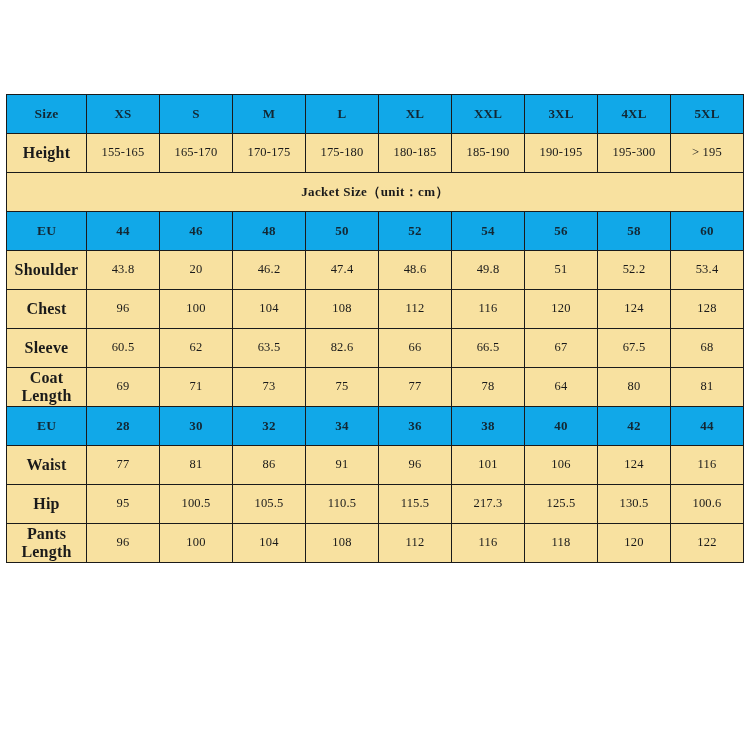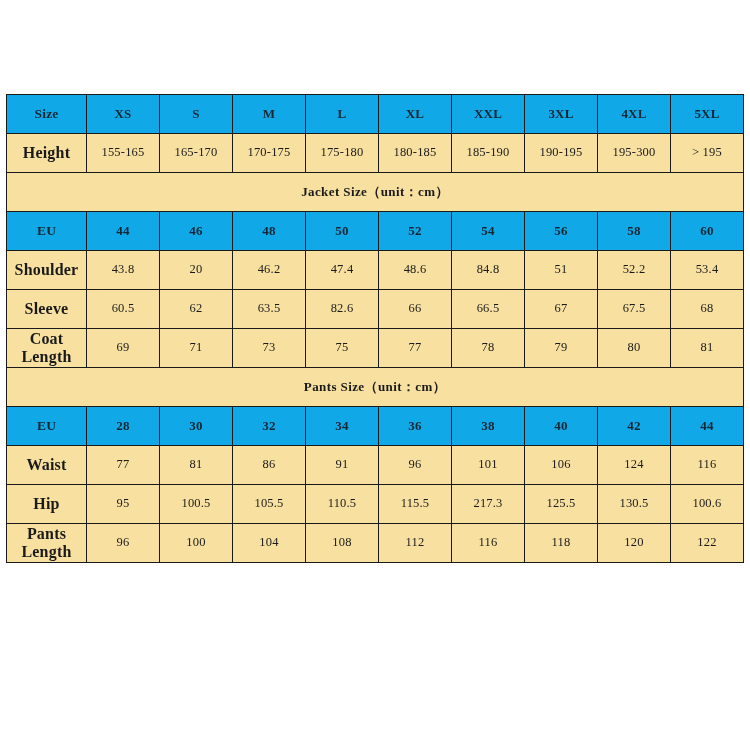--- a/index.html
+++ b/index.html
@@ -154,26 +154,38 @@
         <td>60</td>
       </tr>
 
       <tr>
         <td class="row-label first-col">Shoulder</td>
         <td>43.8</td>
         <td>20</td>
         <td>46.2</td>
         <td>47.4</td>
         <td>48.6</td>
-        <td>84.8</td>
+        <td>49.8</td>
         <td>51</td>
         <td>52.2</td>
         <td>53.4</td>
       </tr>
 
+      <tr>
+        <td class="row-label first-col">Chest</td>
+        <td>96</td>
+        <td>100</td>
+        <td>104</td>
+        <td>108</td>
+        <td>112</td>
+        <td>116</td>
+        <td>120</td>
+        <td>124</td>
+        <td>128</td>
+      </tr>
 
       <tr>
         <td class="row-label first-col">Sleeve</td>
         <td>60.5</td>
         <td>62</td>
         <td>63.5</td>
         <td>82.6</td>
         <td>66</td>
         <td>66.5</td>
         <td>67</td>
@@ -182,28 +194,25 @@
       </tr>
 
       <tr>
         <td class="row-label first-col">Coat Length</td>
         <td>69</td>
         <td>71</td>
         <td>73</td>
         <td>75</td>
         <td>77</td>
         <td>78</td>
-        <td>79</td>
+        <td>64</td>
         <td>80</td>
         <td>81</td>
       </tr>
 
-      <tr class="section-row">
-        <td colspan="10">Pants Size（unit：cm）</td>
-      </tr>
 
       <tr class="header-row">
         <td class="row-label first-col">EU</td>
         <td>28</td>
         <td>30</td>
         <td>32</td>
         <td>34</td>
         <td>36</td>
         <td>38</td>
         <td>40</td>

